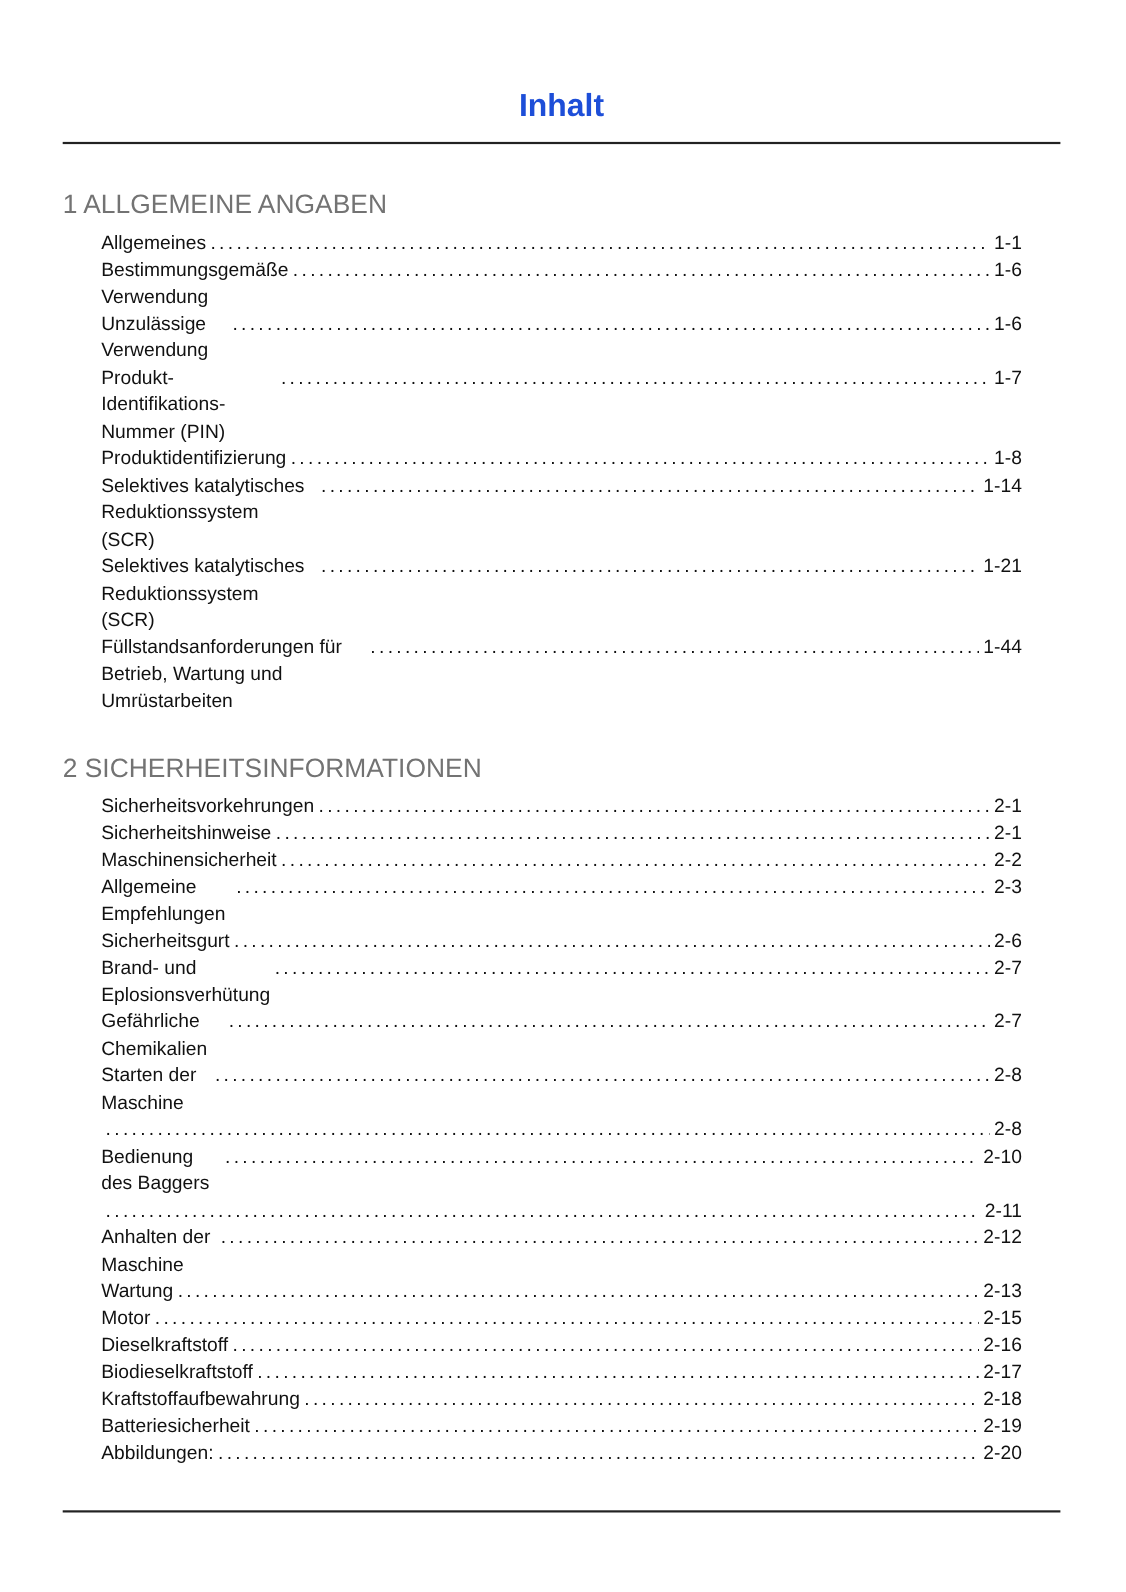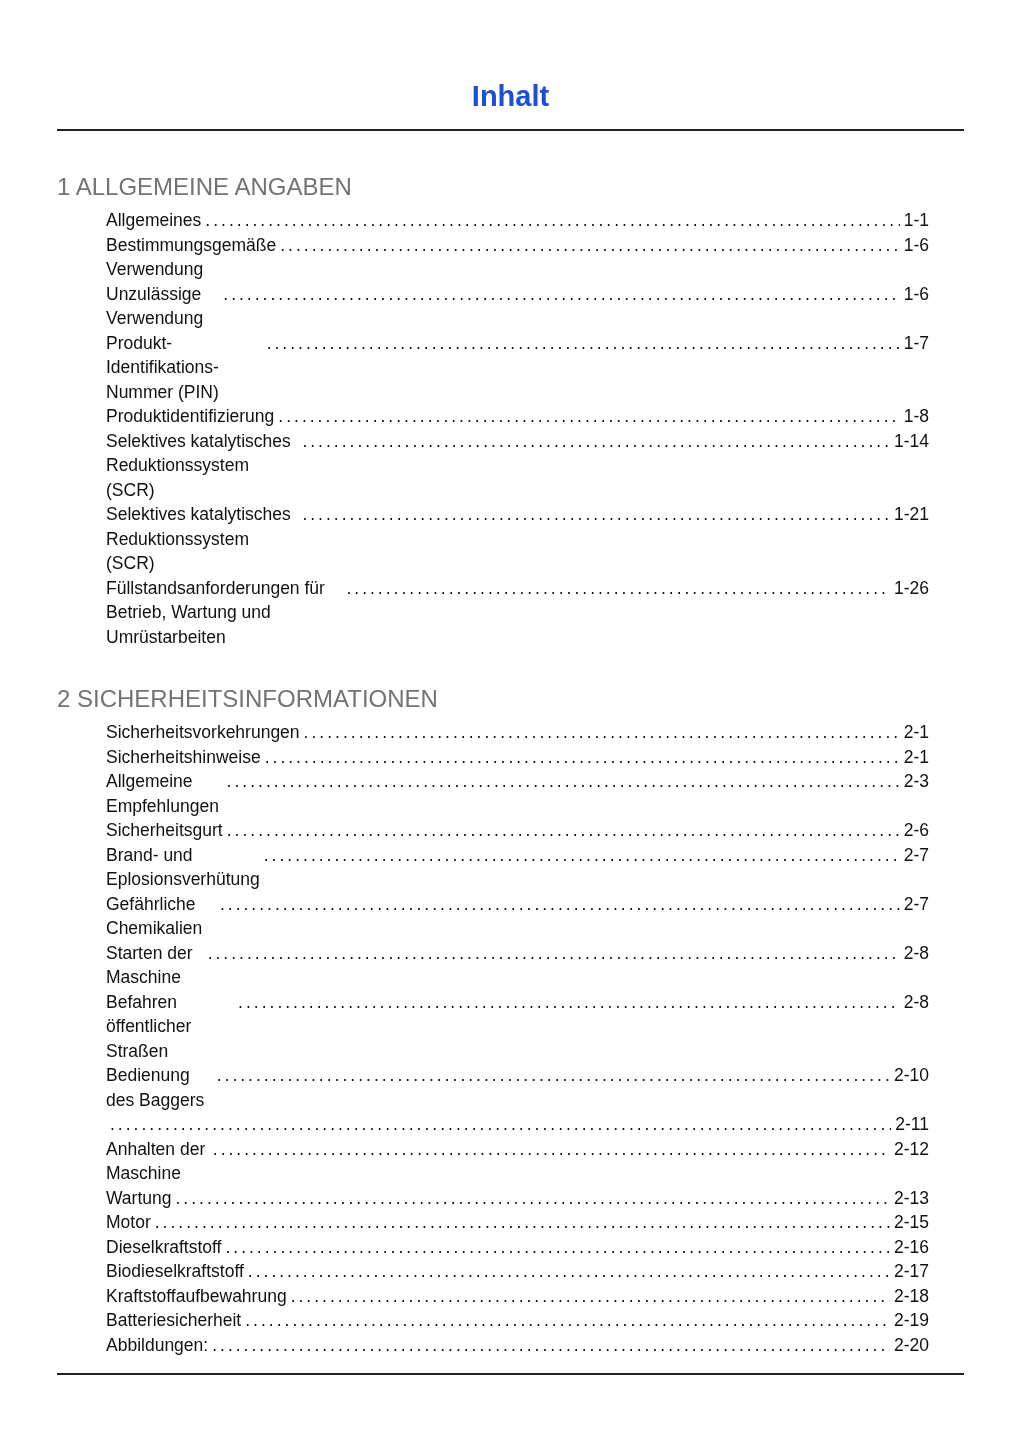--- a/index.html
+++ b/index.html
@@ -32,21 +32,21 @@
   .toc-section {
     margin-bottom: 36px;
   }
   .section-heading {
     font-size: 24px;
     font-weight: normal;
     color: #737373;
     margin-bottom: 7px;
   }
   .entries {
-    margin-left: 49px;
+    margin-left: 35px;
     margin-right: 35px;
   }
   .toc-row {
     display: flex;
     align-items: baseline;
     font-size: 17.5px;
     line-height: 24.5px;
   }
   .entry-label {
     white-space: pre-wrap;
@@ -117,38 +117,43 @@
             <span class="entry-page">1-14</span>
           </div>
           <div class="toc-row">
             <span class="entry-label">Selektives katalytisches Reduktionssystem (SCR)</span>
             <span class="dots"></span>
             <span class="entry-page">1-21</span>
           </div>
           <div class="toc-row">
             <span class="entry-label">Füllstandsanforderungen für Betrieb, Wartung und Umrüstarbeiten</span>
             <span class="dots"></span>
-            <span class="entry-page">1-26</span>
+            <span class="entry-page">1-44</span>
           </div>
         </div>
       </section>
       <section class="toc-section">
         <div class="section-heading">2 SICHERHEITSINFORMATIONEN</div>
         <div class="entries">
           <div class="toc-row">
             <span class="entry-label">Sicherheitsvorkehrungen</span>
             <span class="dots"></span>
             <span class="entry-page">2-1</span>
           </div>
           <div class="toc-row">
             <span class="entry-label">Sicherheitshinweise</span>
             <span class="dots"></span>
             <span class="entry-page">2-1</span>
           </div>
           <div class="toc-row">
+            <span class="entry-label">Maschinensicherheit</span>
+            <span class="dots"></span>
+            <span class="entry-page">2-2</span>
+          </div>
+          <div class="toc-row">
             <span class="entry-label">Allgemeine Empfehlungen</span>
             <span class="dots"></span>
             <span class="entry-page">2-3</span>
           </div>
           <div class="toc-row">
             <span class="entry-label">Sicherheitsgurt</span>
             <span class="dots"></span>
             <span class="entry-page">2-6</span>
           </div>
           <div class="toc-row">
@@ -160,21 +165,20 @@
             <span class="entry-label">Gefährliche Chemikalien</span>
             <span class="dots"></span>
             <span class="entry-page">2-7</span>
           </div>
           <div class="toc-row">
             <span class="entry-label">Starten der Maschine</span>
             <span class="dots"></span>
             <span class="entry-page">2-8</span>
           </div>
           <div class="toc-row">
-            <span class="entry-label">Befahren öffentlicher Straßen</span>
             <span class="dots"></span>
             <span class="entry-page">2-8</span>
           </div>
           <div class="toc-row">
             <span class="entry-label">Bedienung des Baggers</span>
             <span class="dots"></span>
             <span class="entry-page">2-10</span>
           </div>
           <div class="toc-row">
             <span class="dots"></span>

